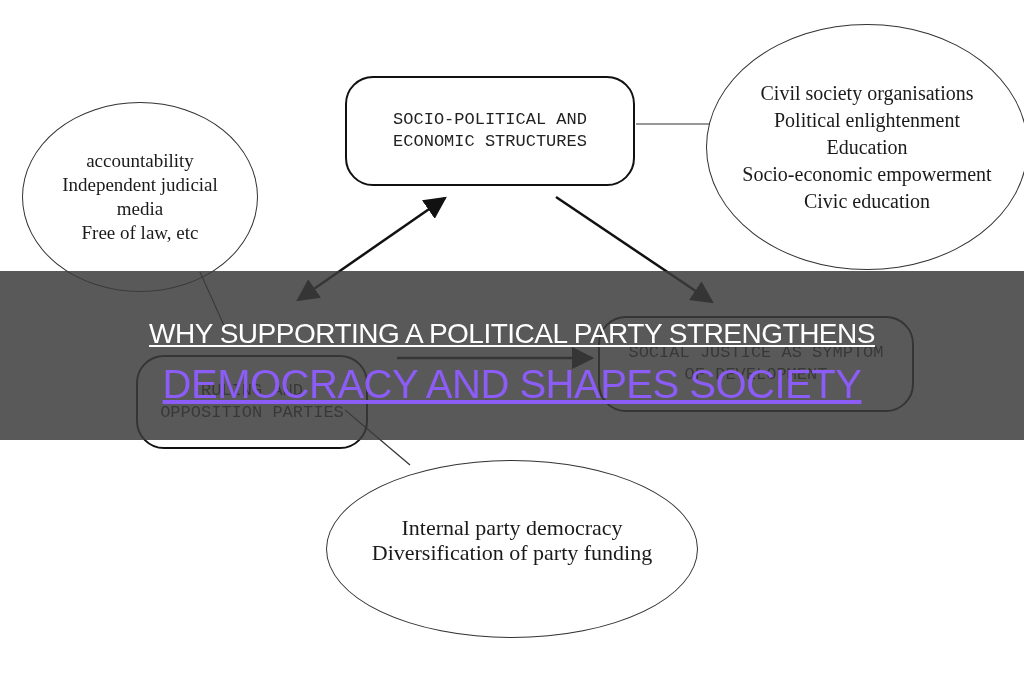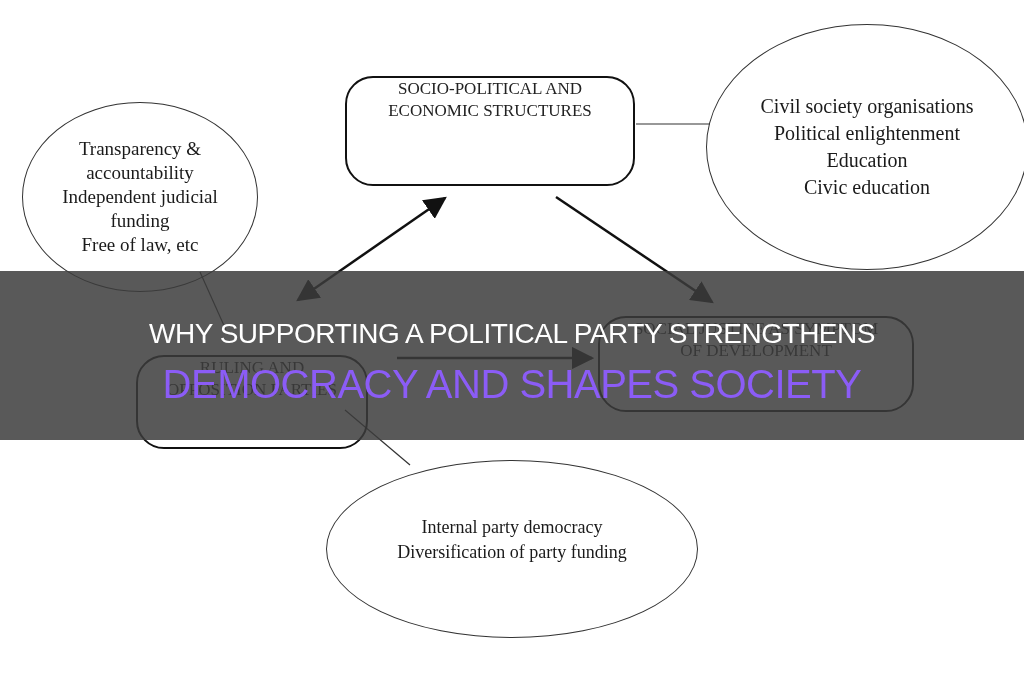--- a/index.html
+++ b/index.html
@@ -1,23 +1,23 @@
 <!DOCTYPE html>
 <html><head>
   <meta charset="utf-8">
   <style>
     html, body { margin: 0; padding: 0; }
     body { width: 1024px; height: 680px; background: #ffffff; overflow: hidden; position: relative; font-family: "Liberation Serif", serif; }
     .canvas { position: absolute; left: 0; top: 0; width: 1024px; height: 680px; }
     svg.lines { position: absolute; left: 0; top: 0; width: 1024px; height: 680px; }
-    .box { position: absolute; border: 2.5px solid #111; border-radius: 28px; box-sizing: border-box; display: flex; align-items: flex-start; justify-content: center; text-align: center; color: #222; font-family: Liberation Serif, serif; font-size: 17px; line-height: 22px; text-transform: uppercase; letter-spacing: 0px; }
+    .box { position: absolute; border: 2.5px solid #111; border-radius: 28px; box-sizing: border-box; display: flex; align-items: center; justify-content: center; text-align: center; color: #222; font-family: Liberation Mono, monospace; font-size: 17px; line-height: 22px; text-transform: uppercase; letter-spacing: 0px; }
     .ellipse { position: absolute; border: 1.2px solid #333; border-radius: 50%; box-sizing: border-box; display: flex; flex-direction: column; align-items: center; justify-content: center; text-align: center; color: #1a1a1a; font-family: "Liberation Serif", serif; }
     .ellipse span { display: block; }
     .overlay { position: absolute; left: 0; top: 271px; width: 1024px; height: 169px; background: rgba(60,60,60,0.85); }
-    .title { position: absolute; left: 0; width: 1024px; text-align: center; font-family: "Liberation Sans", sans-serif; }
+    .title { position: absolute; left: 0; width: 1024px; text-align: center; font-family: "Liberation Sans", sans-serif; text-decoration: underline; }
     .title-line1 { top: 318px; font-size: 28px; color: #ffffff; letter-spacing: -0.5px; }
     .title-line2 { top: 362px; font-size: 40px; color: #8b5cf6; letter-spacing: -0.5px; }
   </style>
 </head>
 <body>
 
 <div class="canvas">
 
   <svg class="lines" viewBox="0 0 1024 680">
     <defs>
@@ -54,35 +54,35 @@
   </div>
 
   <div class="box" style="left:598px; top:316px; width:316px; height:96px;">
     <div>
       <span style="display:block">SOCIAL JUSTICE AS SYMPTOM</span>
       <span style="display:block">OF DEVELOPMENT</span>
     </div>
   </div>
 
   <div class="ellipse" style="left:22px; top:102px; width:236px; height:190px; font-size:19px; line-height:24px;">
-    <span>Transparency &amp;</span>
     <span>accountability</span>
     <span>Independent judicial</span>
-    <span>funding</span>
+    <span>media</span>
     <span>Free of law, etc</span>
   </div>
 
   <div class="ellipse" style="left:706px; top:24px; width:322px; height:246px; font-size:20px; line-height:27px;">
     <span>Civil society organisations</span>
     <span>Political enlightenment</span>
     <span>Education</span>
+    <span>Socio-economic empowerment</span>
     <span>Civic education</span>
   </div>
 
-  <div class="ellipse" style="left:326px; top:460px; width:372px; height:178px; font-size:18px; line-height:25px; padding-bottom:18px;">
+  <div class="ellipse" style="left:326px; top:460px; width:372px; height:178px; font-size:22px; line-height:25px; padding-bottom:18px;">
     <span>Internal party democracy</span>
     <span>Diversification of party funding</span>
   </div>
 </div>
 
 <div class="overlay"></div>
 <div class="title title-line1">WHY SUPPORTING A POLITICAL PARTY STRENGTHENS</div>
 <div class="title title-line2">DEMOCRACY AND SHAPES SOCIETY</div>
 
 </body></html>

